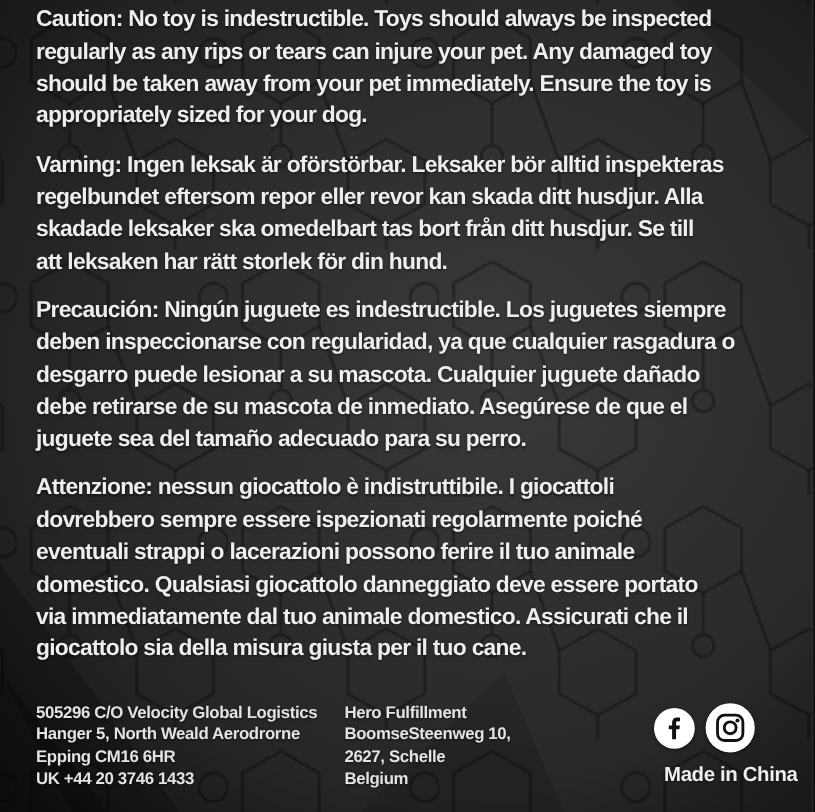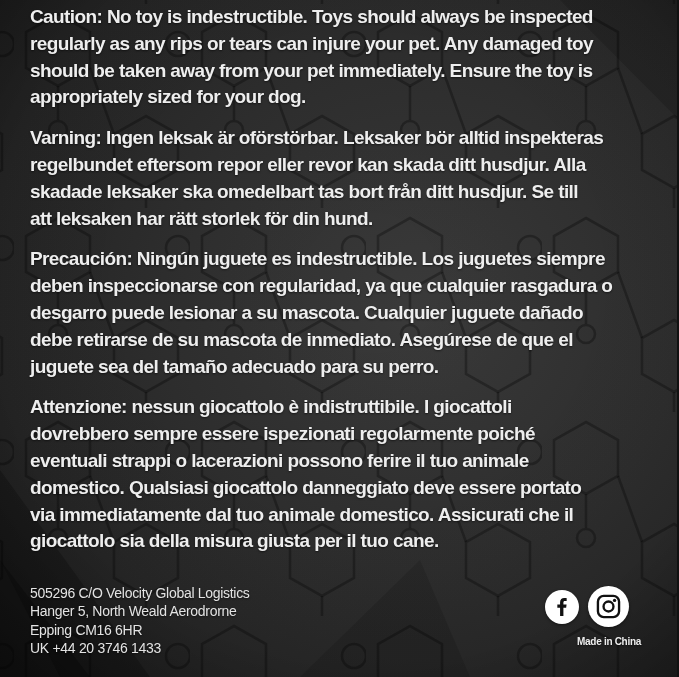--- a/index.html
+++ b/index.html
@@ -36,21 +36,21 @@
     letter-spacing: -0.6px;
     white-space: pre-line;
     text-shadow: 0 1px 2px rgba(0,0,0,0.55);
   }
   .footer-addr {
     position: absolute;
     top: 584px;
     color: #e3e3e3;
     font-size: 14px;
     line-height: 18.4px;
-    font-weight: 400;
+    font-weight: 700;
     letter-spacing: -0.3px;
     white-space: pre-line;
     text-shadow: 0 1px 2px rgba(0,0,0,0.55);
   }
   .addr-uk { left: 30px; }
   .addr-be { left: 287px; }
   .social-block {
     position: absolute;
     left: 534px;
     top: 586px;
@@ -70,21 +70,21 @@
     display: flex;
     align-items: center;
     justify-content: center;
     box-shadow: 0 1px 3px rgba(0,0,0,0.5);
   }
   .fb-circle { width: 34px; height: 34px; }
   .ig-circle { width: 41px; height: 41px; }
   .made-in {
     margin-top: 9px;
     color: #eeeeee;
-    font-size: 10px;
+    font-size: 17px;
     font-weight: 700;
     letter-spacing: -0.3px;
     white-space: nowrap;
     text-shadow: 0 1px 2px rgba(0,0,0,0.55);
     margin-left: 44px;
   }
 </style>
 </head>
 <body>
 
@@ -148,20 +148,24 @@
 domestico. Qualsiasi giocattolo danneggiato deve essere portato
 via immediatamente dal tuo animale domestico. Assicurati che il
 giocattolo sia della misura giusta per il tuo cane.</p>
     </div>
 
     <div class="footer-addr addr-uk">505296 C/O Velocity Global Logistics
 Hanger 5, North Weald Aerodrorne
 Epping CM16 6HR
 UK +44 20 3746 1433</div>
 
+    <div class="footer-addr addr-be">Hero Fulfillment
+BoomseSteenweg 10,
+2627, Schelle
+Belgium</div>
 
     <div class="social-block">
       <div class="social-icons">
         <span class="icon-circle fb-circle">
           <svg width="24" height="24" viewBox="0 0 24 24" aria-hidden="true">
             <path fill="#111111" d="M13.4 21v-8.2h2.76l.41-3.2H13.4V7.55c0-.93.26-1.56 1.59-1.56h1.68V3.13C16.38 3.05 15.38 3 14.2 3c-2.44 0-4.12 1.49-4.12 4.23v2.36H7.33v3.2h2.75V21h3.32z"></path>
           </svg>
         </span>
         <span class="icon-circle ig-circle">
           <svg width="27" height="27" viewBox="0 0 24 24" aria-hidden="true">

